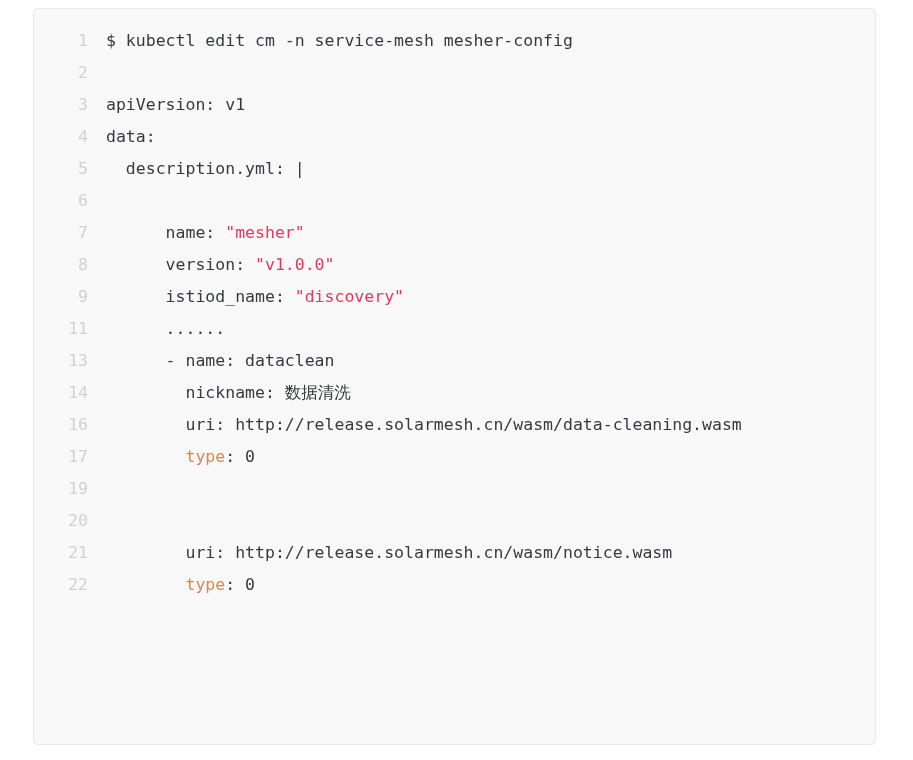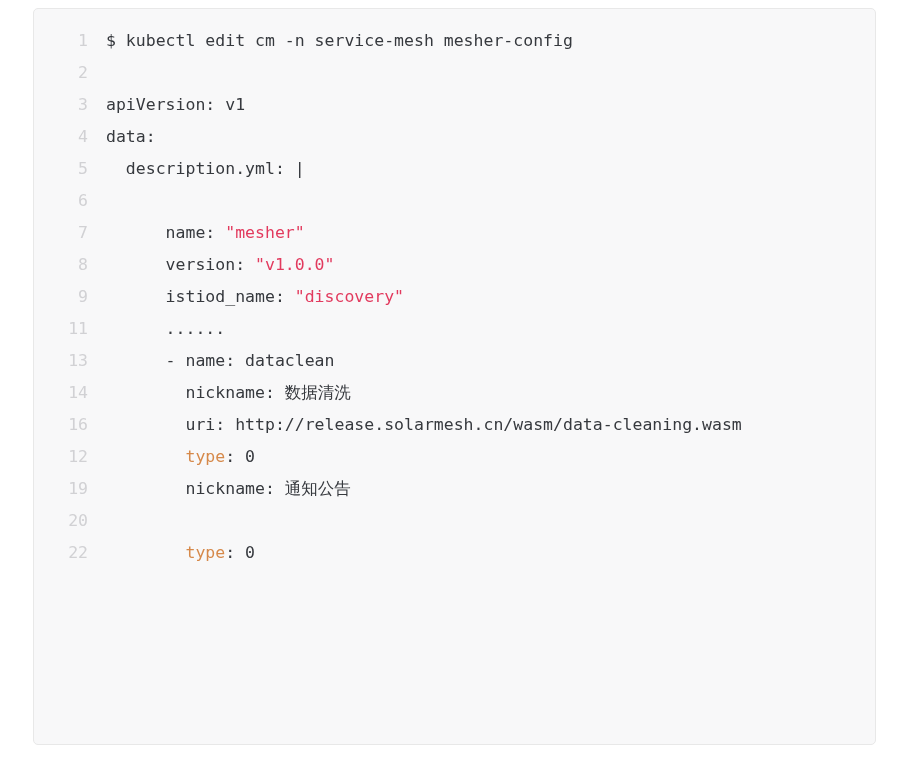--- a/index.html
+++ b/index.html
@@ -106,28 +106,31 @@
       </div>
       <div class="line">
         <span class="ln">14</span>
         <span class="code"><span class="tok-plain">        nickname: 数据清洗</span></span>
       </div>
       <div class="line">
         <span class="ln">16</span>
         <span class="code"><span class="tok-plain">        uri: http://release.solarmesh.cn/wasm/data-cleaning.wasm</span></span>
       </div>
       <div class="line">
-        <span class="ln">12</span>
+        <span class="ln">17</span>
         <span class="code"><span class="tok-plain">        </span><span class="tok-keyword">type</span><span class="tok-plain">: 0</span></span>
       </div>
       <div class="line">
         <span class="ln">19</span>
-        <span class="code"><span class="tok-plain">        nickname: 通知公告</span></span>
       </div>
       <div class="line">
         <span class="ln">20</span>
+      </div>
+      <div class="line">
+        <span class="ln">21</span>
+        <span class="code"><span class="tok-plain">        uri: http://release.solarmesh.cn/wasm/notice.wasm</span></span>
       </div>
       <div class="line">
         <span class="ln">22</span>
         <span class="code"><span class="tok-plain">        </span><span class="tok-keyword">type</span><span class="tok-plain">: 0</span></span>
       </div>
     </div>
 </div>
 
 </body></html>

